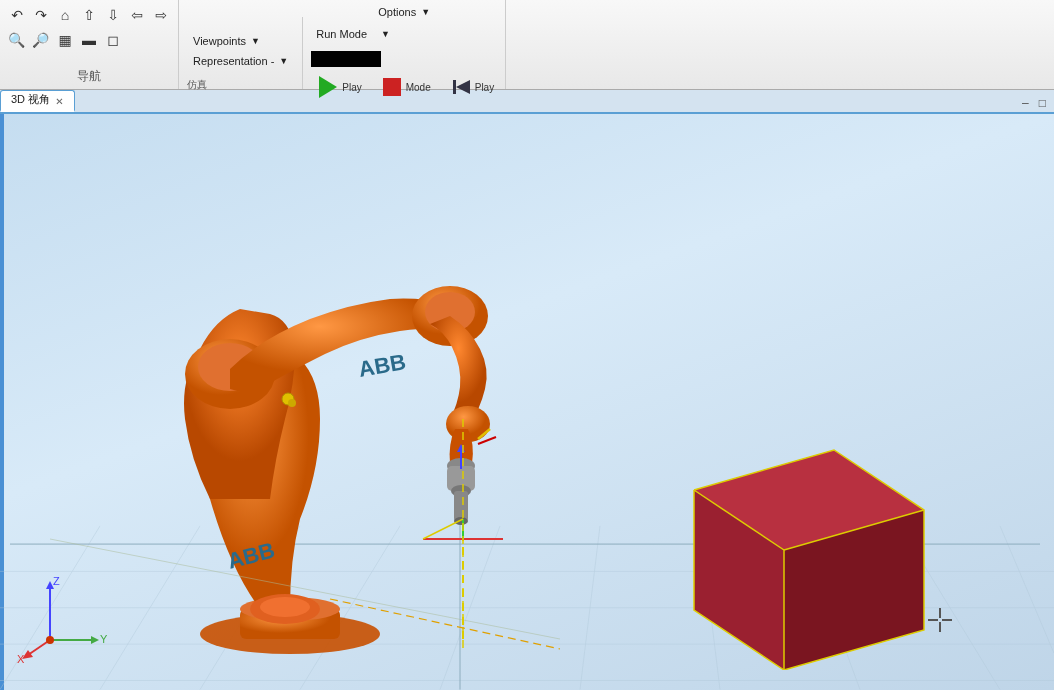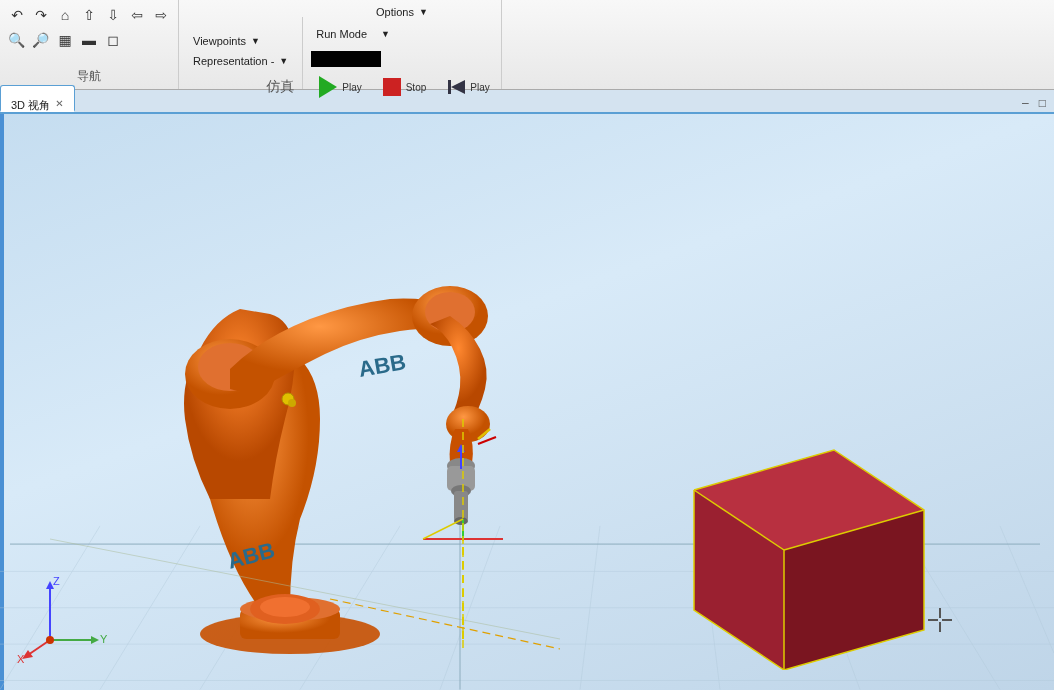--- a/index.html
+++ b/index.html
@@ -122,22 +122,22 @@
     #tab-bar {
       width: 100%;
       height: 24px;
       background: #d4e3f0;
       border-bottom: 2px solid #5a9fd4;
       display: flex;
       align-items: flex-end;
     }
     .tab {
       display: flex;
-      align-items: flex-start;
-      padding: 12px 10px;
+      align-items: flex-end;
+      padding: 3px 10px;
       background: #e8f0fa;
       border: 1px solid #aac;
       border-bottom: none;
       border-radius: 3px 3px 0 0;
       cursor: pointer;
       font-size: 11px;
       color: #222;
       gap: 5px;
       height: 22px;
     }
@@ -253,21 +253,21 @@
 
   <div class="section-viewpoints">
     <div class="btn-dropdown">
       <span>Viewpoints</span>
       <span class="chevron">▼</span>
     </div>
     <div class="btn-dropdown">
       <span>Representation -</span>
       <span class="chevron">▼</span>
     </div>
-    <div class="toolbar-section-label" style="color:#555;font-size:14px;margin-top:4px;text-align:right;">仿真</div>
+    <div class="toolbar-section-label" style="color:#555;font-size:10px;margin-top:4px;">仿真</div>
   </div>
 
   <div class="section-simulation">
 
     <div style="display:flex; gap:4px; margin-bottom:4px;">
       <div class="btn-dropdown" style="font-size:11px; padding:1px 4px;justify-content:center;">
         <span>Options</span>
         <span class="chevron">▼</span>
       </div>
     </div>
@@ -284,21 +284,21 @@
       <div class="sim-btn">
         <div class="sim-btn-icon">
           <div class="play-triangle"></div>
         </div>
         <div class="sim-btn-label">Play</div>
       </div>
       <div class="sim-btn">
         <div class="sim-btn-icon">
           <div class="stop-square"></div>
         </div>
-        <div class="sim-btn-label">Stop</div>
+        <div class="sim-btn-label">Mode</div>
       </div>
       <div class="sim-btn">
         <div class="sim-btn-icon">
           <svg width="22" height="22" viewBox="0 0 22 22">
             <rect x="3" y="4" width="3" height="14" fill="#334"></rect>
             <polygon points="6,11 20,4 20,18" fill="#334"></polygon>
           </svg>
         </div>
         <div class="sim-btn-label">Play</div>
       </div>

